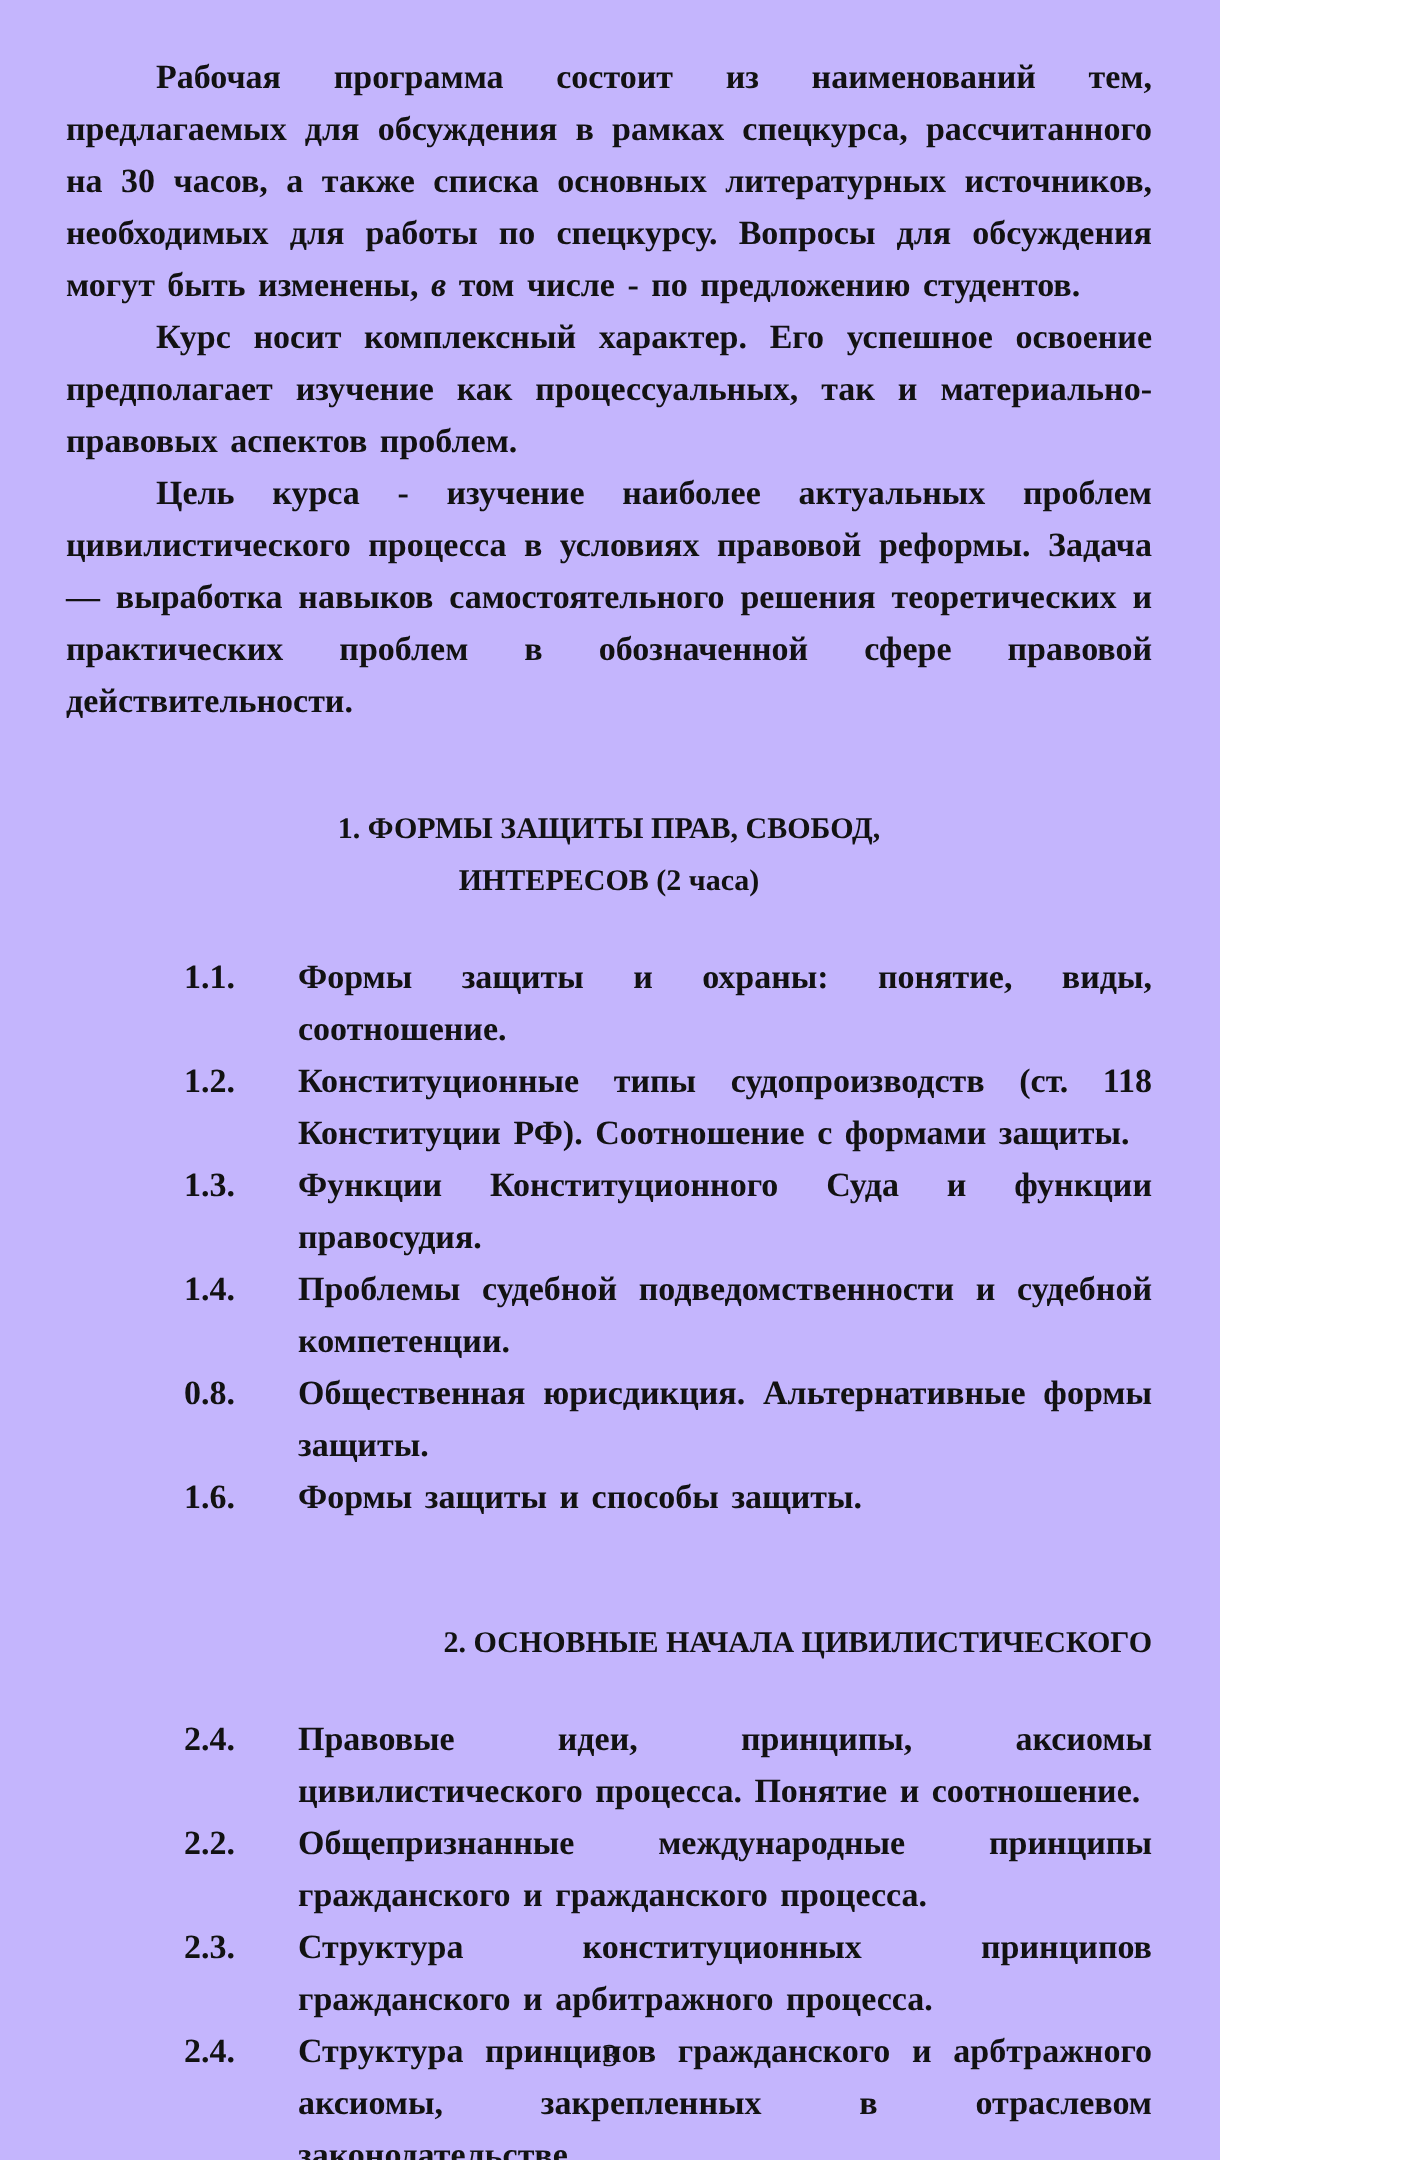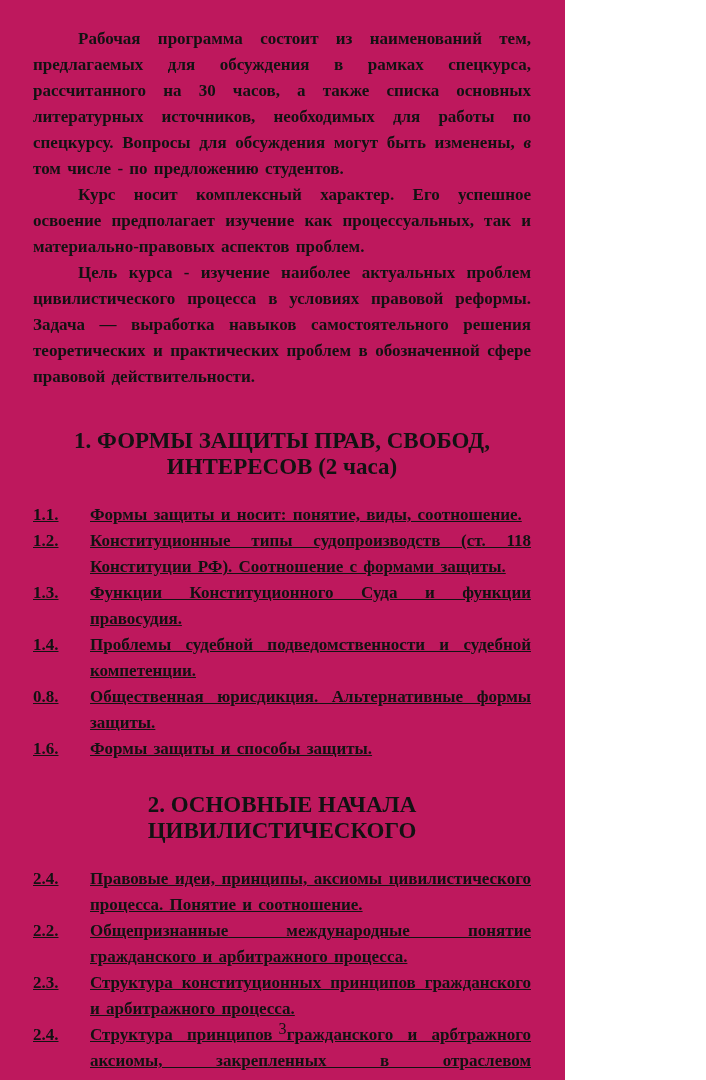--- a/index.html
+++ b/index.html
@@ -2,54 +2,54 @@
 <html><head>
 <meta charset="utf-8">
 <style>
   html, body {
     margin: 0;
     padding: 0;
     background: #ffffff;
   }
   .page {
     position: relative;
-    width: 565px;
+    width: 610px;
     height: 1080px;
-    background: #be185d;
+    background: #c4b5fd;
     color: #121212;
     font-family: "Liberation Serif", "DejaVu Serif", serif;
     font-weight: 700;
     font-size: 17px;
     line-height: 26px;
     box-sizing: border-box;
     padding: 26px 34px 0 33px;
     overflow: hidden;
   }
   .body-par {
     text-align: justify;
     text-indent: 45px;
     word-spacing: 2px;
     margin: 0;
   }
   .italic { font-style: italic; }
   .section-heading {
     text-align: center;
     margin: 0;
-    font-size: 23px;
+    font-size: 15px;
     line-height: 26px;
   }
   .section-heading .h-line { display: block; }
   .heading-1 { margin-top: 38px; }
-  .heading-2 { margin-top: 30px; }
+  .heading-2 { margin-top: 47px; text-align: right; }
   .topic-list {
     margin-top: 22px;
   }
   .topic-item {
     display: flex;
-    text-decoration: underline;
+    margin-left: 59px;
   }
   .topic-num {
     flex: 0 0 57px;
     text-align: left;
   }
   .topic-text {
     flex: 1 1 auto;
     text-align: justify;
     word-spacing: 2px;
   }
@@ -76,21 +76,21 @@
   <p class="body-par">Цель курса - изучение наиболее актуальных проблем цивилистического процесса в условиях правовой реформы. Задача — выработка навыков самостоятельного решения теоретических и практических проблем в обозначенной сфере правовой действительности.</p>
 
   <h2 class="section-heading heading-1">
     <span class="h-line">1.  ФОРМЫ ЗАЩИТЫ ПРАВ, СВОБОД,</span>
     <span class="h-line">ИНТЕРЕСОВ (2 часа)</span>
   </h2>
 
   <div class="topic-list">
     <div class="topic-item">
       <span class="topic-num">1.1.</span>
-      <span class="topic-text">Формы защиты и носит: понятие, виды, соотношение.</span>
+      <span class="topic-text">Формы защиты и охраны: понятие, виды, соотношение.</span>
     </div>
     <div class="topic-item">
       <span class="topic-num">1.2.</span>
       <span class="topic-text">Конституционные типы судопроизводств (ст. 118 Конституции РФ). Соотношение с формами защиты.</span>
     </div>
     <div class="topic-item">
       <span class="topic-num">1.3.</span>
       <span class="topic-text">Функции Конституционного Суда и функции правосудия.</span>
     </div>
     <div class="topic-item">
@@ -111,21 +111,21 @@
     <span class="h-line">2.  ОСНОВНЫЕ НАЧАЛА ЦИВИЛИСТИЧЕСКОГО</span>
   </h2>
 
   <div class="topic-list">
     <div class="topic-item">
       <span class="topic-num">2.4.</span>
       <span class="topic-text">Правовые идеи, принципы, аксиомы цивилистического процесса. Понятие и соотношение.</span>
     </div>
     <div class="topic-item">
       <span class="topic-num">2.2.</span>
-      <span class="topic-text">Общепризнанные международные понятие гражданского и арбитражного процесса.</span>
+      <span class="topic-text">Общепризнанные международные принципы гражданского и гражданского процесса.</span>
     </div>
     <div class="topic-item">
       <span class="topic-num">2.3.</span>
       <span class="topic-text">Структура конституционных принципов гражданского и арбитражного процесса.</span>
     </div>
     <div class="topic-item">
       <span class="topic-num">2.4.</span>
       <span class="topic-text">Структура принципов гражданского и арбтражного аксиомы, закрепленных в отраслевом законодательстве.</span>
     </div>
   </div>

